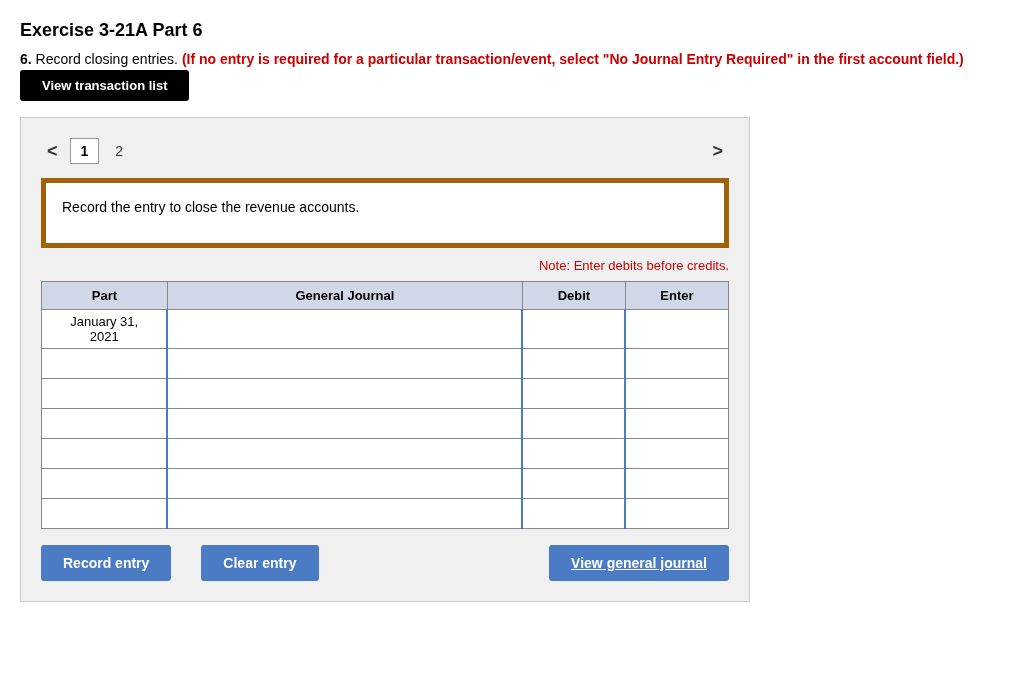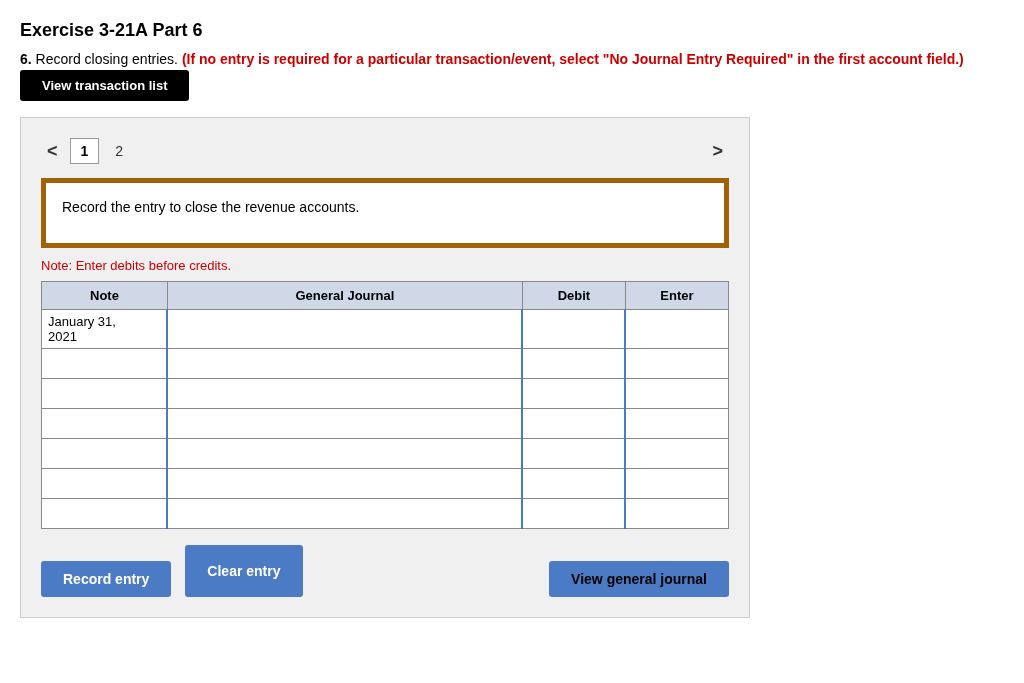--- a/index.html
+++ b/index.html
@@ -84,20 +84,21 @@
       border: 5px solid #a16207;
       padding: 16px;
       margin-bottom: 10px;
       font-size: 14px;
       min-height: 70px;
     }
     .note-text {
       color: #cc0000;
       font-size: 13px;
       margin-bottom: 8px;
+      text-align: right;
     }
     .journal-table {
       width: 100%;
       border-collapse: collapse;
       background: #fff;
       margin-bottom: 16px;
     }
     .journal-table th {
       background: #d0d8e8;
       border: 1px solid #888;
@@ -117,71 +118,72 @@
       width: 90px;
     }
     .journal-table td {
       border: 1px solid #888;
       padding: 4px 6px;
       height: 30px;
       font-size: 13px;
       vertical-align: middle;
     }
     .journal-table td.date-cell {
-      text-align: left;
+      text-align: center;
       width: 110px;
       padding-left: 6px;
     }
     .journal-table td.journal-entry-cell {
       border-left: 2px solid #4a7bc4;
       width: 310px;
     }
     .journal-table td.debit-cell {
       border-left: 2px solid #4a7bc4;
       width: 90px;
     }
     .journal-table td.credit-cell {
       border-left: 2px solid #4a7bc4;
       width: 90px;
     }
     .btn-row {
       display: flex;
-      gap: 14px;
-      align-items: flex-end;
+      gap: 30px;
+      align-items: flex-start;
     }
     .btn-record {
       background-color: #4a7bc4;
       color: #fff;
       border: none;
       padding: 10px 22px;
       font-size: 14px;
       font-weight: bold;
       cursor: pointer;
       border-radius: 3px;
     }
     .btn-clear {
       background-color: #4a7bc4;
       color: #fff;
       border: none;
-      padding: 18px 22px;
+      padding: 10px 22px;
       font-size: 14px;
       font-weight: bold;
       cursor: pointer;
       border-radius: 3px;
     }
     .btn-view-journal {
       background-color: #4a7bc4;
-      color: #000000;
+      color: #ffffff;
       border: none;
       padding: 10px 22px;
       font-size: 14px;
       font-weight: bold;
       cursor: pointer;
       border-radius: 3px;
       margin-left: auto;
+      text-decoration: underline;
     }
   </style>
 </head>
 <body>
 
 
 
 
 <div class="page-title">Exercise 3-21A Part 6</div>
 
@@ -208,21 +210,21 @@
 
   <div class="instruction-box">
     <span>Record the entry to close the revenue accounts.</span>
   </div>
 
   <div class="note-text">Note: Enter debits before credits.</div>
 
   <table class="journal-table">
     <thead>
       <tr>
-        <th class="date-col">Note</th>
+        <th class="date-col">Part</th>
         <th class="journal-col">General Journal</th>
         <th class="debit-col">Debit</th>
         <th class="credit-col">Enter</th>
       </tr>
     </thead>
     <tbody>
       <tr>
         <td class="date-cell">January 31,<br>2021</td>
         <td class="journal-entry-cell"></td>
         <td class="debit-cell"></td>

